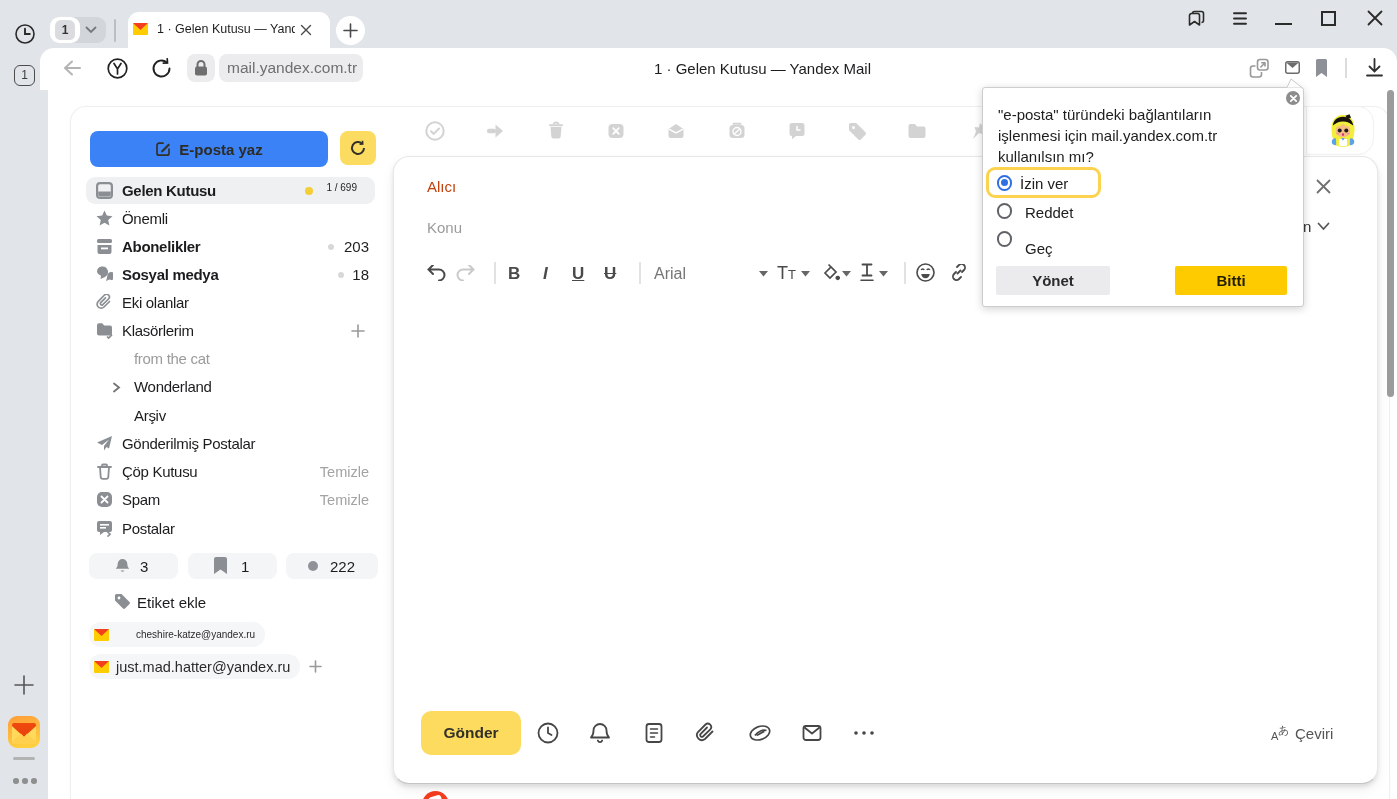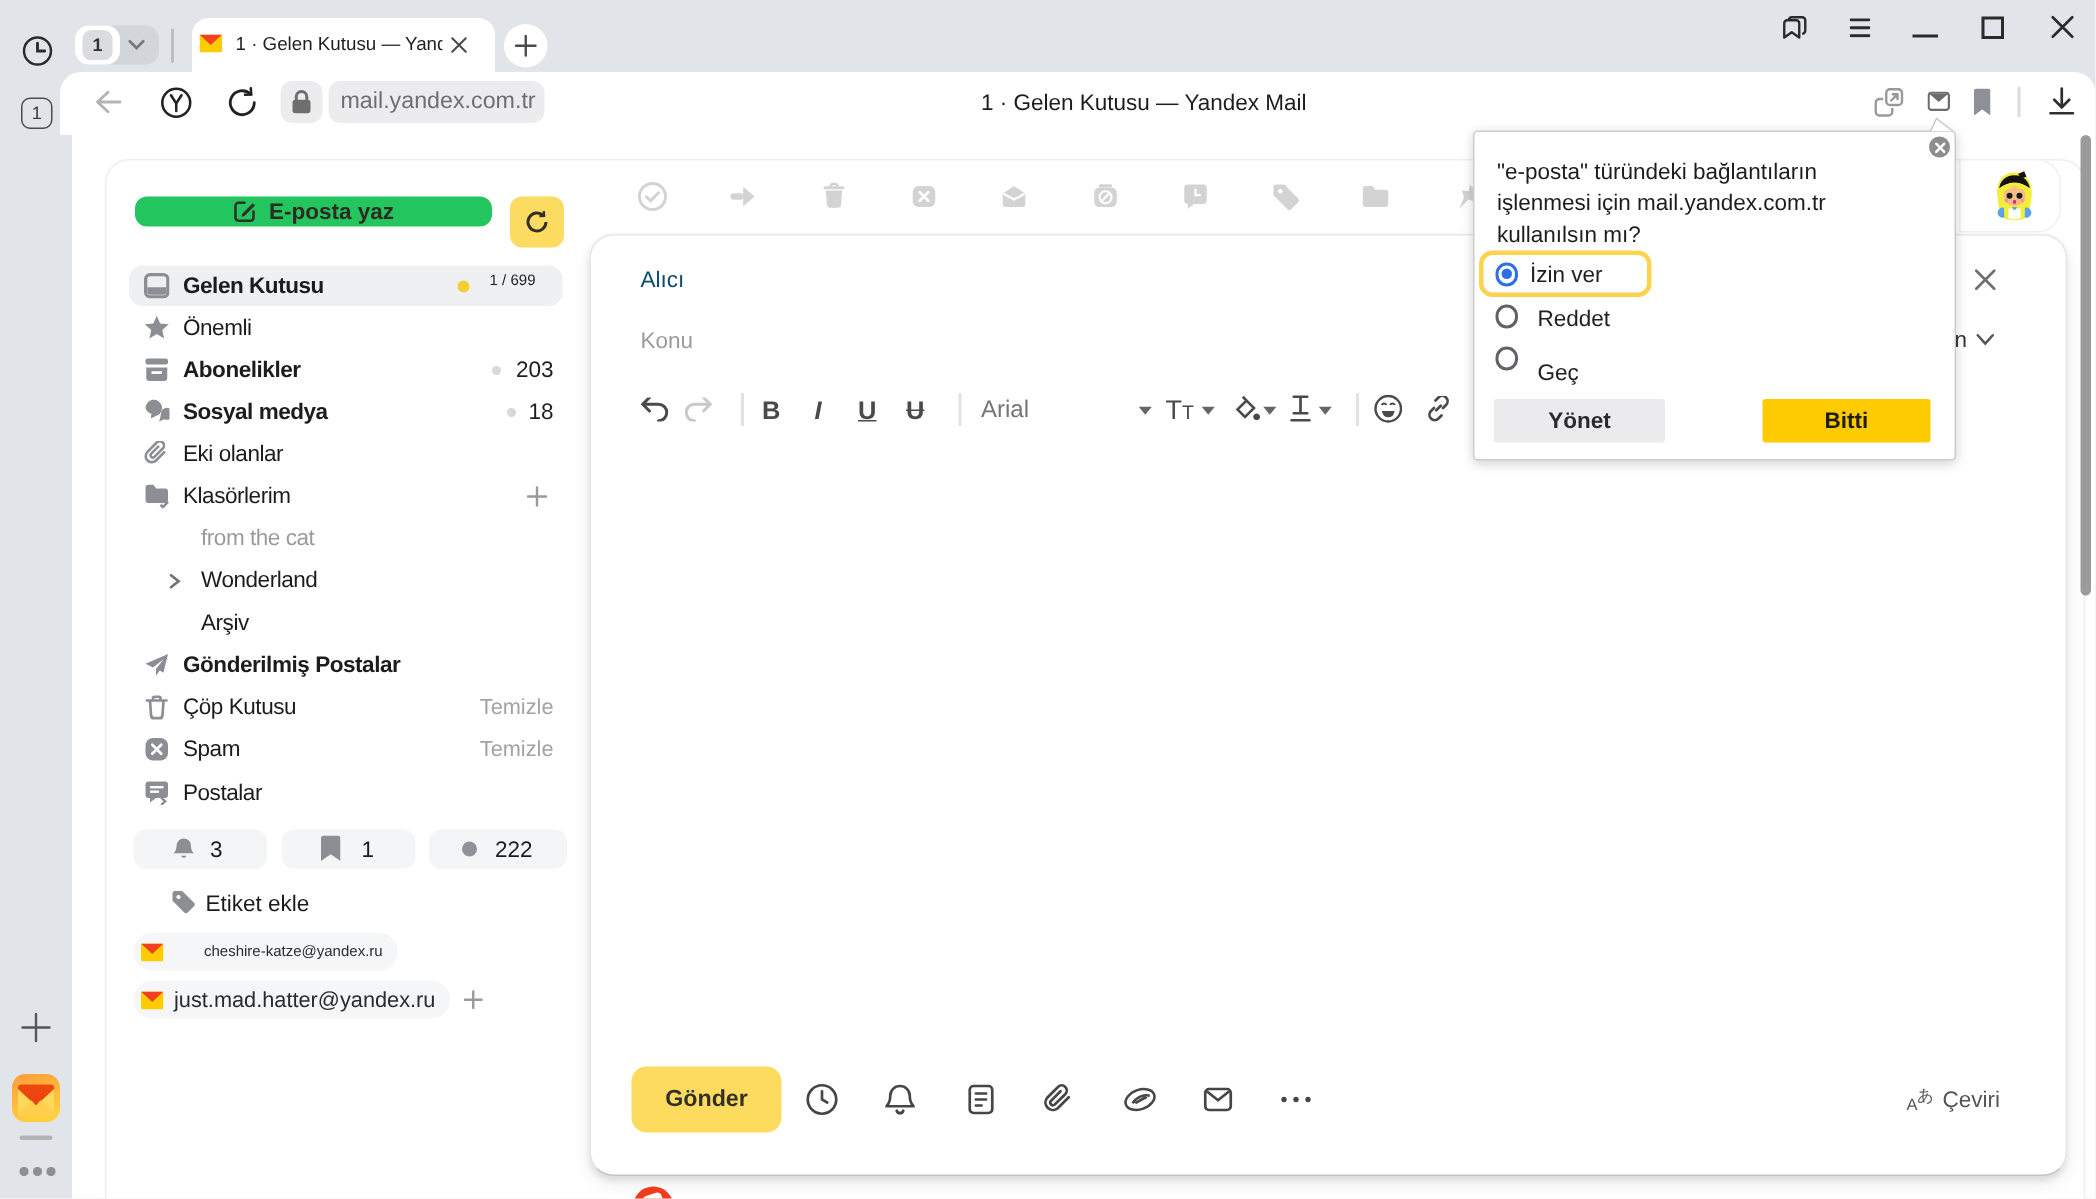--- a/index.html
+++ b/index.html
@@ -116,21 +116,21 @@
 <svg class="abs" style="left:1316px;top:59px" width="11" height="18" viewBox="0 0 11 18" fill="#8d9197">
     <path d="M0 1.5 a1.5 1.5 0 0 1 1.5-1.5 h8 a1.5 1.5 0 0 1 1.5 1.5 v16.5 l-5.5-4 -5.5 4 Z"></path>
   </svg>
 <div class="abs" style="left:1345px;top:58px;width:1.5px;height:20px;background:#dcdcdc;"></div>
 <svg class="abs" style="left:1365px;top:58px" width="19" height="20" viewBox="0 0 19 20" fill="none" stroke="#2f2f2f" stroke-width="1.8" stroke-linecap="round">
     <path d="M9.5 1 V13 M4.5 8.5 L9.5 13.5 L14.5 8.5 M2 17.5 H17"></path>
   </svg>
 
 <div class="abs" style="left:70px;top:106px;width:1320px;height:710px;background:#fff;border:1px solid #efefef;border-bottom:none;border-radius:16px 16px 0 0;box-shadow:0 1px 3px rgba(0,0,0,0.03);"></div>
 
-<div class="abs" style="left:90px;top:131px;width:238px;height:20px;background:#22c55e;border-radius:8px;display:flex;align-items:center;justify-content:center;gap:8px;">
+<div class="abs" style="left:90px;top:131px;width:238px;height:36px;background:#3b82f6;border-radius:8px;display:flex;align-items:center;justify-content:center;gap:8px;">
 <svg width="16" height="16" viewBox="0 0 16 16" fill="none" stroke="#33302a" stroke-width="1.7">
       <path d="M8 2.2 H4 a2 2 0 0 0 -2 2 v8 a2 2 0 0 0 2 2 h8 a2 2 0 0 0 2-2 V8" stroke-linecap="round"></path>
       <path d="M6.5 9.5 L13.5 2.5 L15 4 L8 11 L6 11.5 Z" fill="#33302a" stroke="none"></path>
     </svg>
 <span style="font-size:15px;font-weight:bold;color:#2e2b22;">E-posta yaz</span>
 </div>
 <div class="abs" style="left:340px;top:131px;width:36px;height:34px;background:#fcdc60;border-radius:8px;display:flex;align-items:center;justify-content:center;">
 <svg width="16" height="16" viewBox="0 0 16 16" fill="none" stroke="#33302a" stroke-width="2">
       <path d="M14 8 a6 6 0 1 1 -1.8-4.3"></path>
       <path d="M12.5 0.8 L12.7 3.9 L9.6 4.1" stroke-width="1.6"></path>
@@ -180,21 +180,21 @@
     </svg>
     <div class="abs" style="left:134px;top:350px;font-size:15px;font-weight:normal;letter-spacing:-0.3px;color:#9b9b9b;">from the cat</div>
     <svg class="abs" style="left:112px;top:381.5px" width="9" height="11" viewBox="0 0 9 11" fill="none" stroke="#737373" stroke-width="1.8" stroke-linecap="round">
       <path d="M2 1.5 L7 5.5 L2 9.5"></path>
     </svg>
     <div class="abs" style="left:134px;top:378px;font-size:15px;font-weight:normal;letter-spacing:-0.3px;color:#1c1c1e;">Wonderland</div>
     <div class="abs" style="left:134px;top:406.5px;font-size:15px;font-weight:normal;letter-spacing:-0.3px;color:#1c1c1e;">Arşiv</div>
     <svg class="abs" style="left:96px;top:435px" width="17" height="17" viewBox="0 0 17 17">
       <path d="M16 1 L1 7.5 L6 10 L13 4.5 L8 11 L8 15.5 L10.5 12 L13 13.5 Z" fill="#8b8f94"></path>
     </svg>
-    <div class="abs" style="left:122px;top:435px;font-size:15px;font-weight:bold;letter-spacing:-0.3px;color:#1c1c1e;">Gönderilmiş Postalar</div>
+    <div class="abs" style="left:122px;top:435px;font-size:15px;font-weight:normal;letter-spacing:-0.3px;color:#1c1c1e;">Gönderilmiş Postalar</div>
     <svg class="abs" style="left:96px;top:463px" width="17" height="17" viewBox="0 0 17 17">
       <path d="M2 4 h13 M6 4 V2.5 a1 1 0 0 1 1-1 h3 a1 1 0 0 1 1 1 V4 M4 4 l0.7 10 a2 2 0 0 0 2 1.8 h3.6 a2 2 0 0 0 2-1.8 L13 4" fill="none" stroke="#8b8f94" stroke-width="1.8" stroke-linecap="round"></path>
     </svg>
     <div class="abs" style="left:122px;top:463px;font-size:15px;font-weight:normal;letter-spacing:-0.3px;color:#1c1c1e;">Çöp Kutusu</div>
     <div class="abs" style="left:219px;top:463.5px;width:150px;text-align:right;font-size:14.5px;color:#a3a3a3;">Temizle</div>
     <svg class="abs" style="left:96px;top:491px" width="17" height="17" viewBox="0 0 17 17">
       <rect x="1" y="1" width="15" height="15" rx="5" fill="#8b8f94"></rect>
       <path d="M5.5 5.5 L11.5 11.5 M11.5 5.5 L5.5 11.5" stroke="#fff" stroke-width="1.8" stroke-linecap="round"></path>
     </svg>
     <div class="abs" style="left:122px;top:491px;font-size:15px;font-weight:normal;letter-spacing:-0.3px;color:#1c1c1e;">Spam</div>
@@ -303,21 +303,21 @@
 <ellipse cx="14" cy="20.6" rx="1.1" ry="1.4" fill="#d62e74"></ellipse>
 <path d="M16.5 1.8 L20.5 0.2 L22 3.8 L18 5.2 Z" fill="#181510"></path>
 <path d="M10 25 h8 v6.5 a14 14 0 0 1 -8 0 Z" fill="#fff"></path>
 <path d="M7 24.5 a3.4 3.4 0 1 0 0.2 6.5 Z" fill="#5aa3e8"></path>
 <path d="M21 24.5 a3.4 3.4 0 1 1 -0.2 6.5 Z" fill="#5aa3e8"></path>
 <path d="M12.3 24 h3.4 l-1.7 3.2 Z" fill="#5aa3e8"></path>
 <path d="M13 27 l1-1.5 1 1.5 1.5 4 h-5 Z" fill="#fff"></path>
 </svg>
 
 <div class="abs" style="left:393px;top:156px;width:985px;height:628px;background:#fff;border:1px solid #e7e7e7;border-bottom-color:#c4c4c4;border-radius:16px;box-shadow:0 3px 4px rgba(0,0,0,0.10),0 6px 14px rgba(0,0,0,0.06);"></div>
-<div class="abs" style="left:427px;top:178px;font-size:15px;color:#0c4a6e;">Alıcı</div>
+<div class="abs" style="left:427px;top:178px;font-size:15px;color:#c2410c;">Alıcı</div>
 <div class="abs" style="left:427px;top:219px;font-size:15px;color:#9b9b9b;">Konu</div>
 
 <svg class="abs" style="left:1316px;top:179px" width="15" height="15" viewBox="0 0 15 15" stroke="#707070" stroke-width="1.8" stroke-linecap="round">
     <path d="M1.5 1.5 L13.5 13.5 M13.5 1.5 L1.5 13.5"></path>
   </svg>
 <div class="abs" style="left:1303px;top:218px;font-size:15px;color:#333;">n</div>
 <svg class="abs" style="left:1317px;top:222px" width="13" height="9" viewBox="0 0 13 9" fill="none" stroke="#555" stroke-width="1.7" stroke-linecap="round">
     <path d="M1.5 1.5 L6.5 7 L11.5 1.5"></path>
   </svg>
 

